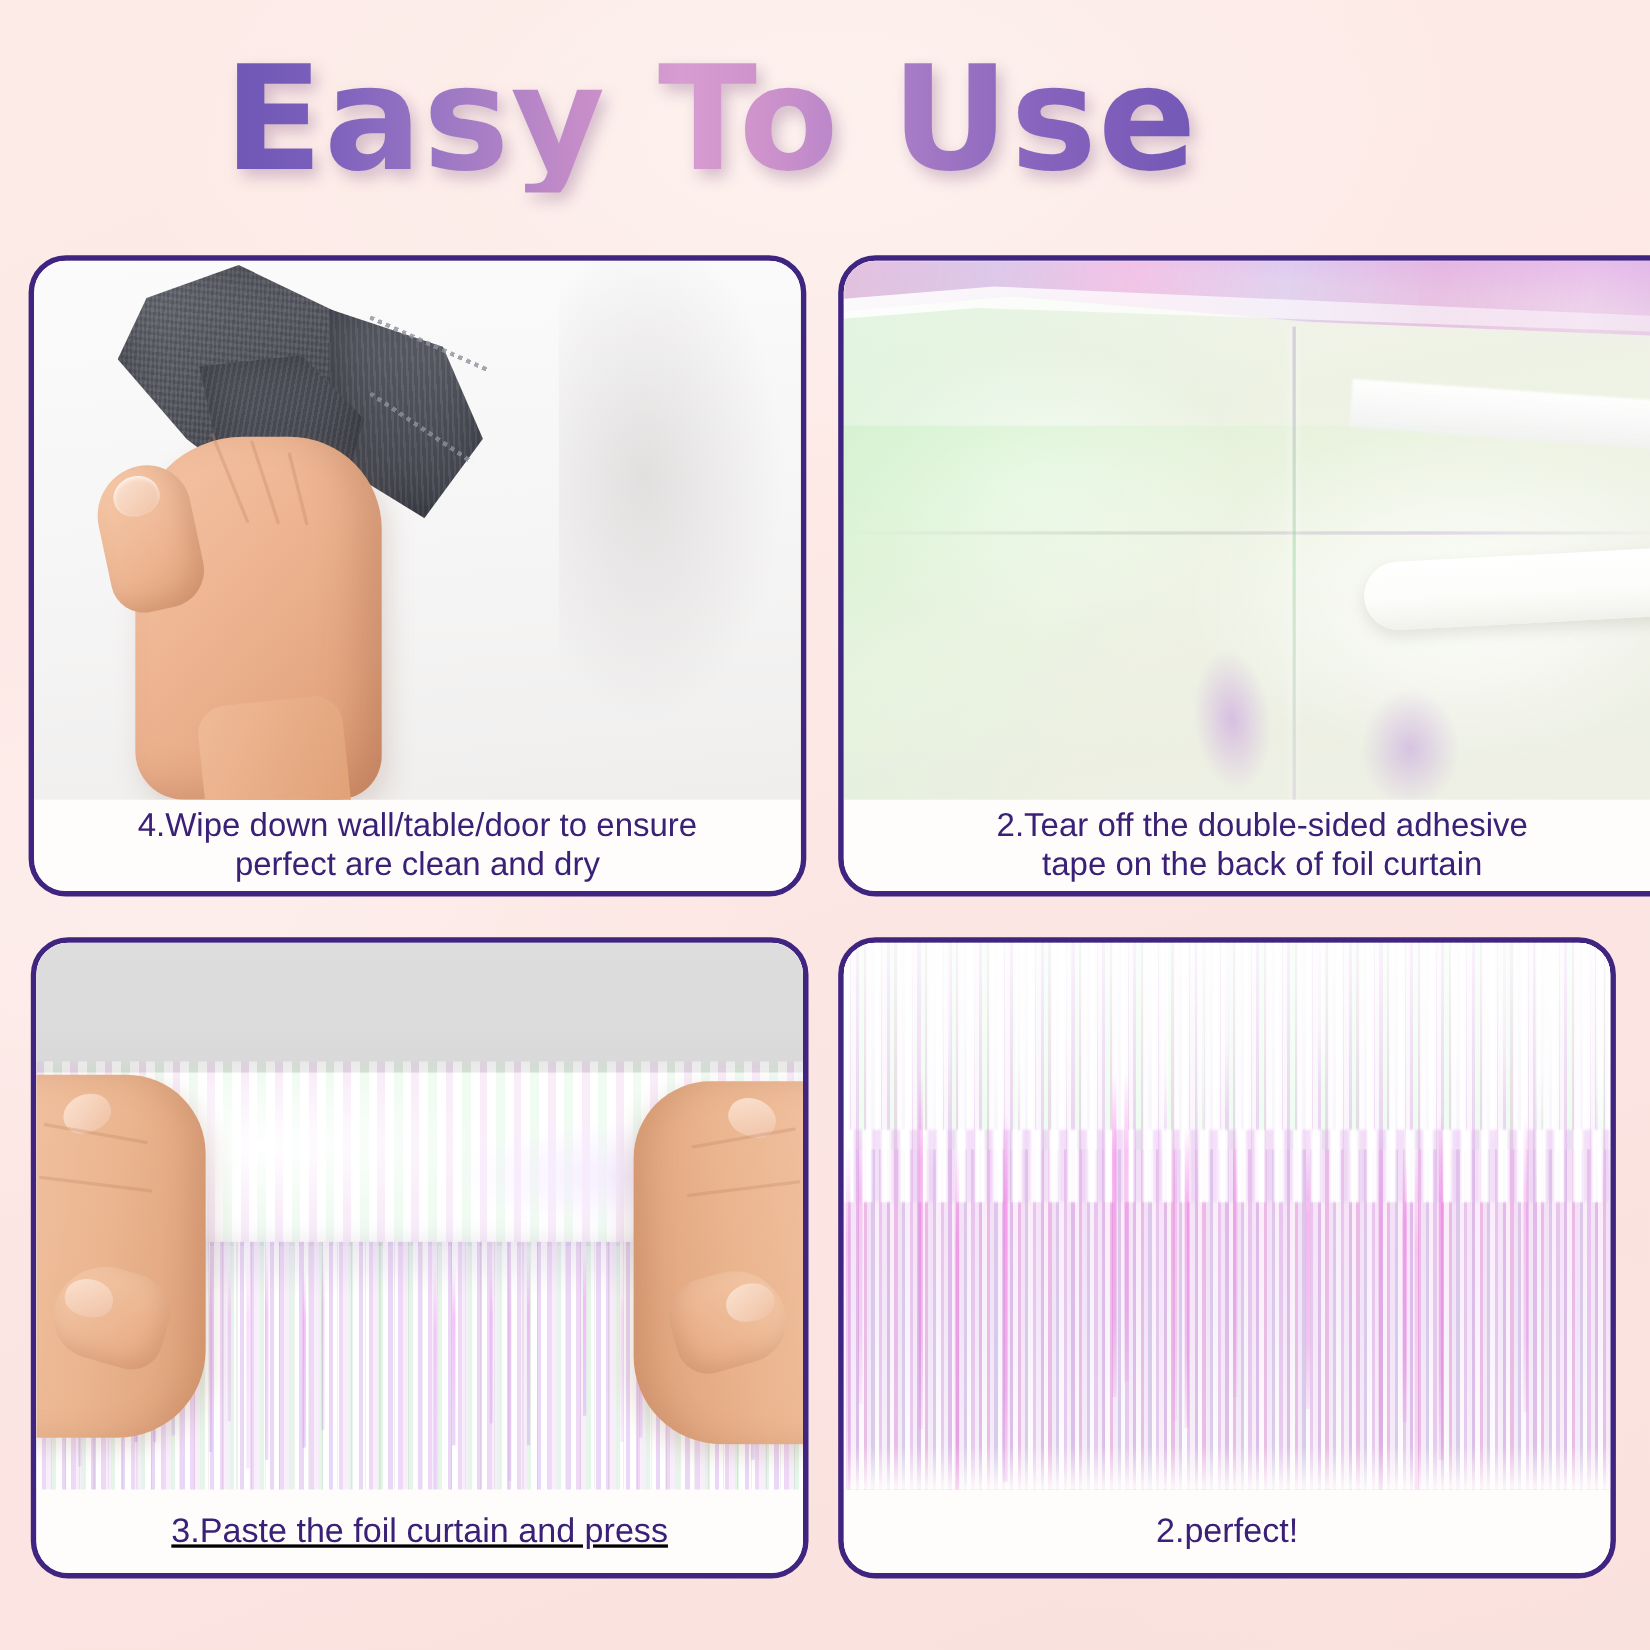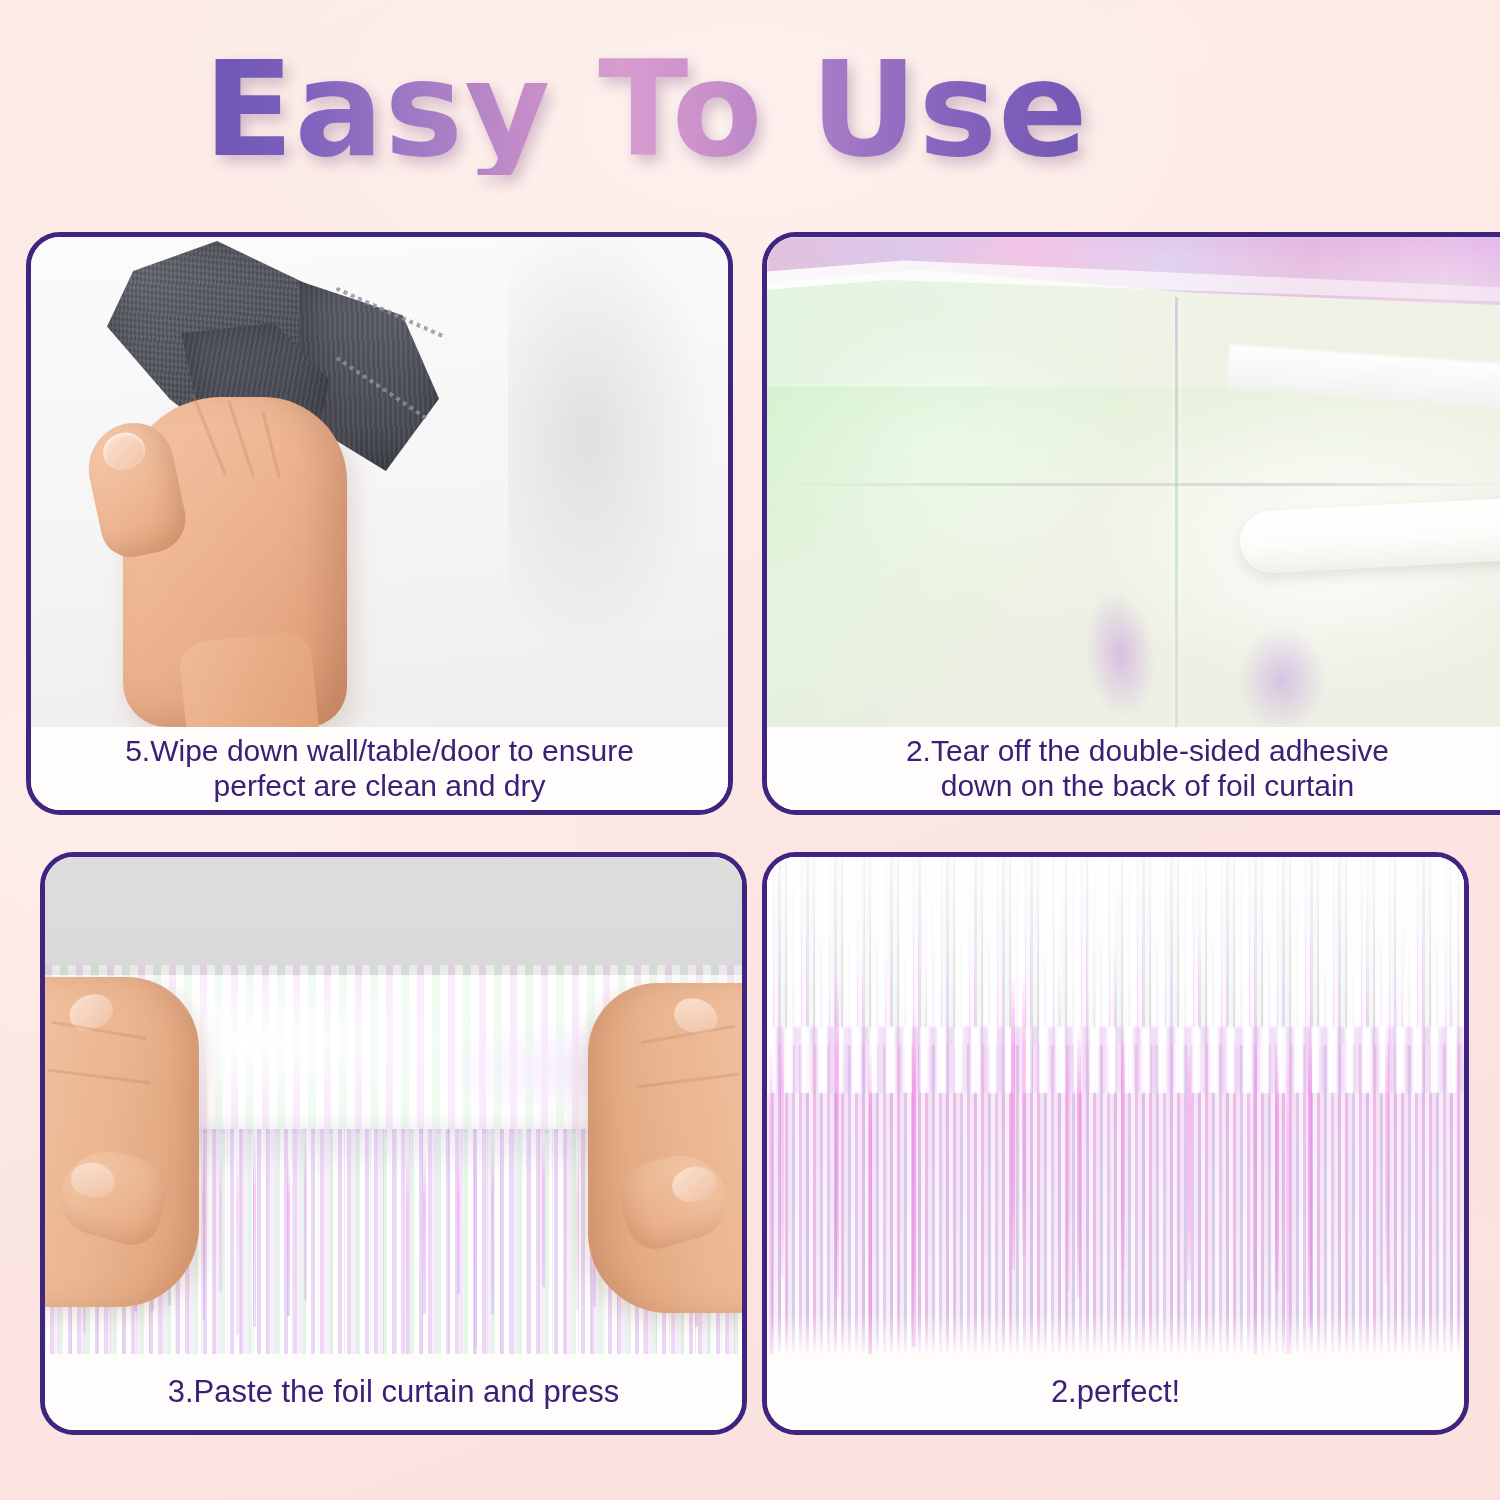--- a/index.html
+++ b/index.html
@@ -41,21 +41,21 @@
     position:absolute;
     border:5px solid #3f2480;
     border-radius:34px;
     background:#fffdfc;
     overflow:hidden;
     box-sizing:border-box;
     display:flex;flex-direction:column;
   }
   #panel-1{left:26px;  top:232px;  width:707px;  height:583px;}
   #panel-2{left:762px; top:232px;  width:771px;  height:583px;}
-  #panel-3{left:40px;  top:852px;  width:707px;  height:583px;}
+  #panel-3{left:28px;  top:852px;  width:707px;  height:583px;text-decoration:underline;}
   #panel-4{left:762px; top:852px;  width:707px;  height:583px;}
 
   .photo{position:relative;width:100%;flex:0 0 auto;overflow:hidden;}
   .photo-1,.photo-2{height:490px;}
   .photo-3,.photo-4{height:497px;}
 
   .caption{
     flex:1 1 auto;background:#fffdfb;
     display:flex;align-items:center;justify-content:center;
     text-align:center;padding:0 14px;box-sizing:border-box;
@@ -336,42 +336,42 @@
       <div class="hand-1"></div>
       <div class="thumb-1"></div>
       <div class="nail" id="nail-1"></div>
       <div class="finger-line" id="fl1"></div>
       <div class="finger-line" id="fl2"></div>
       <div class="finger-line" id="fl3"></div>
       <div class="arm-1"></div>
     </div>
     <div class="caption">
       <span>
-        <span>5.Wipe down wall/table/door to ensure</span>
+        <span>4.Wipe down wall/table/door to ensure</span>
         <span>perfect are clean and dry</span>
       </span>
     </div>
   </div>
 
   <div class="panel" id="panel-2">
     <div class="photo photo-2">
       <div class="irid-band" id="ib-green"></div>
       <div class="crease-h"></div>
       <div class="crease-v"></div>
       <div class="purple-wisp"></div>
       <div class="purple-wisp2"></div>
       <div class="tape-strip"></div>
       <div class="tape-strip2"></div>
       <div class="irid-band" id="ib-top"></div>
       <div class="irid-band" id="ib-fold"></div>
     </div>
     <div class="caption">
       <span>
         <span>2.Tear off the double-sided adhesive</span>
-        <span>down on the back of foil curtain</span>
+        <span>tape on the back of foil curtain</span>
       </span>
     </div>
   </div>
 
   <div class="panel" id="panel-3">
     <div class="photo photo-3">
       <div class="wall-3"></div>
       <div class="film-top-3"></div>
       <div class="film-gloss-3"></div>
       <div class="fringe-3">

